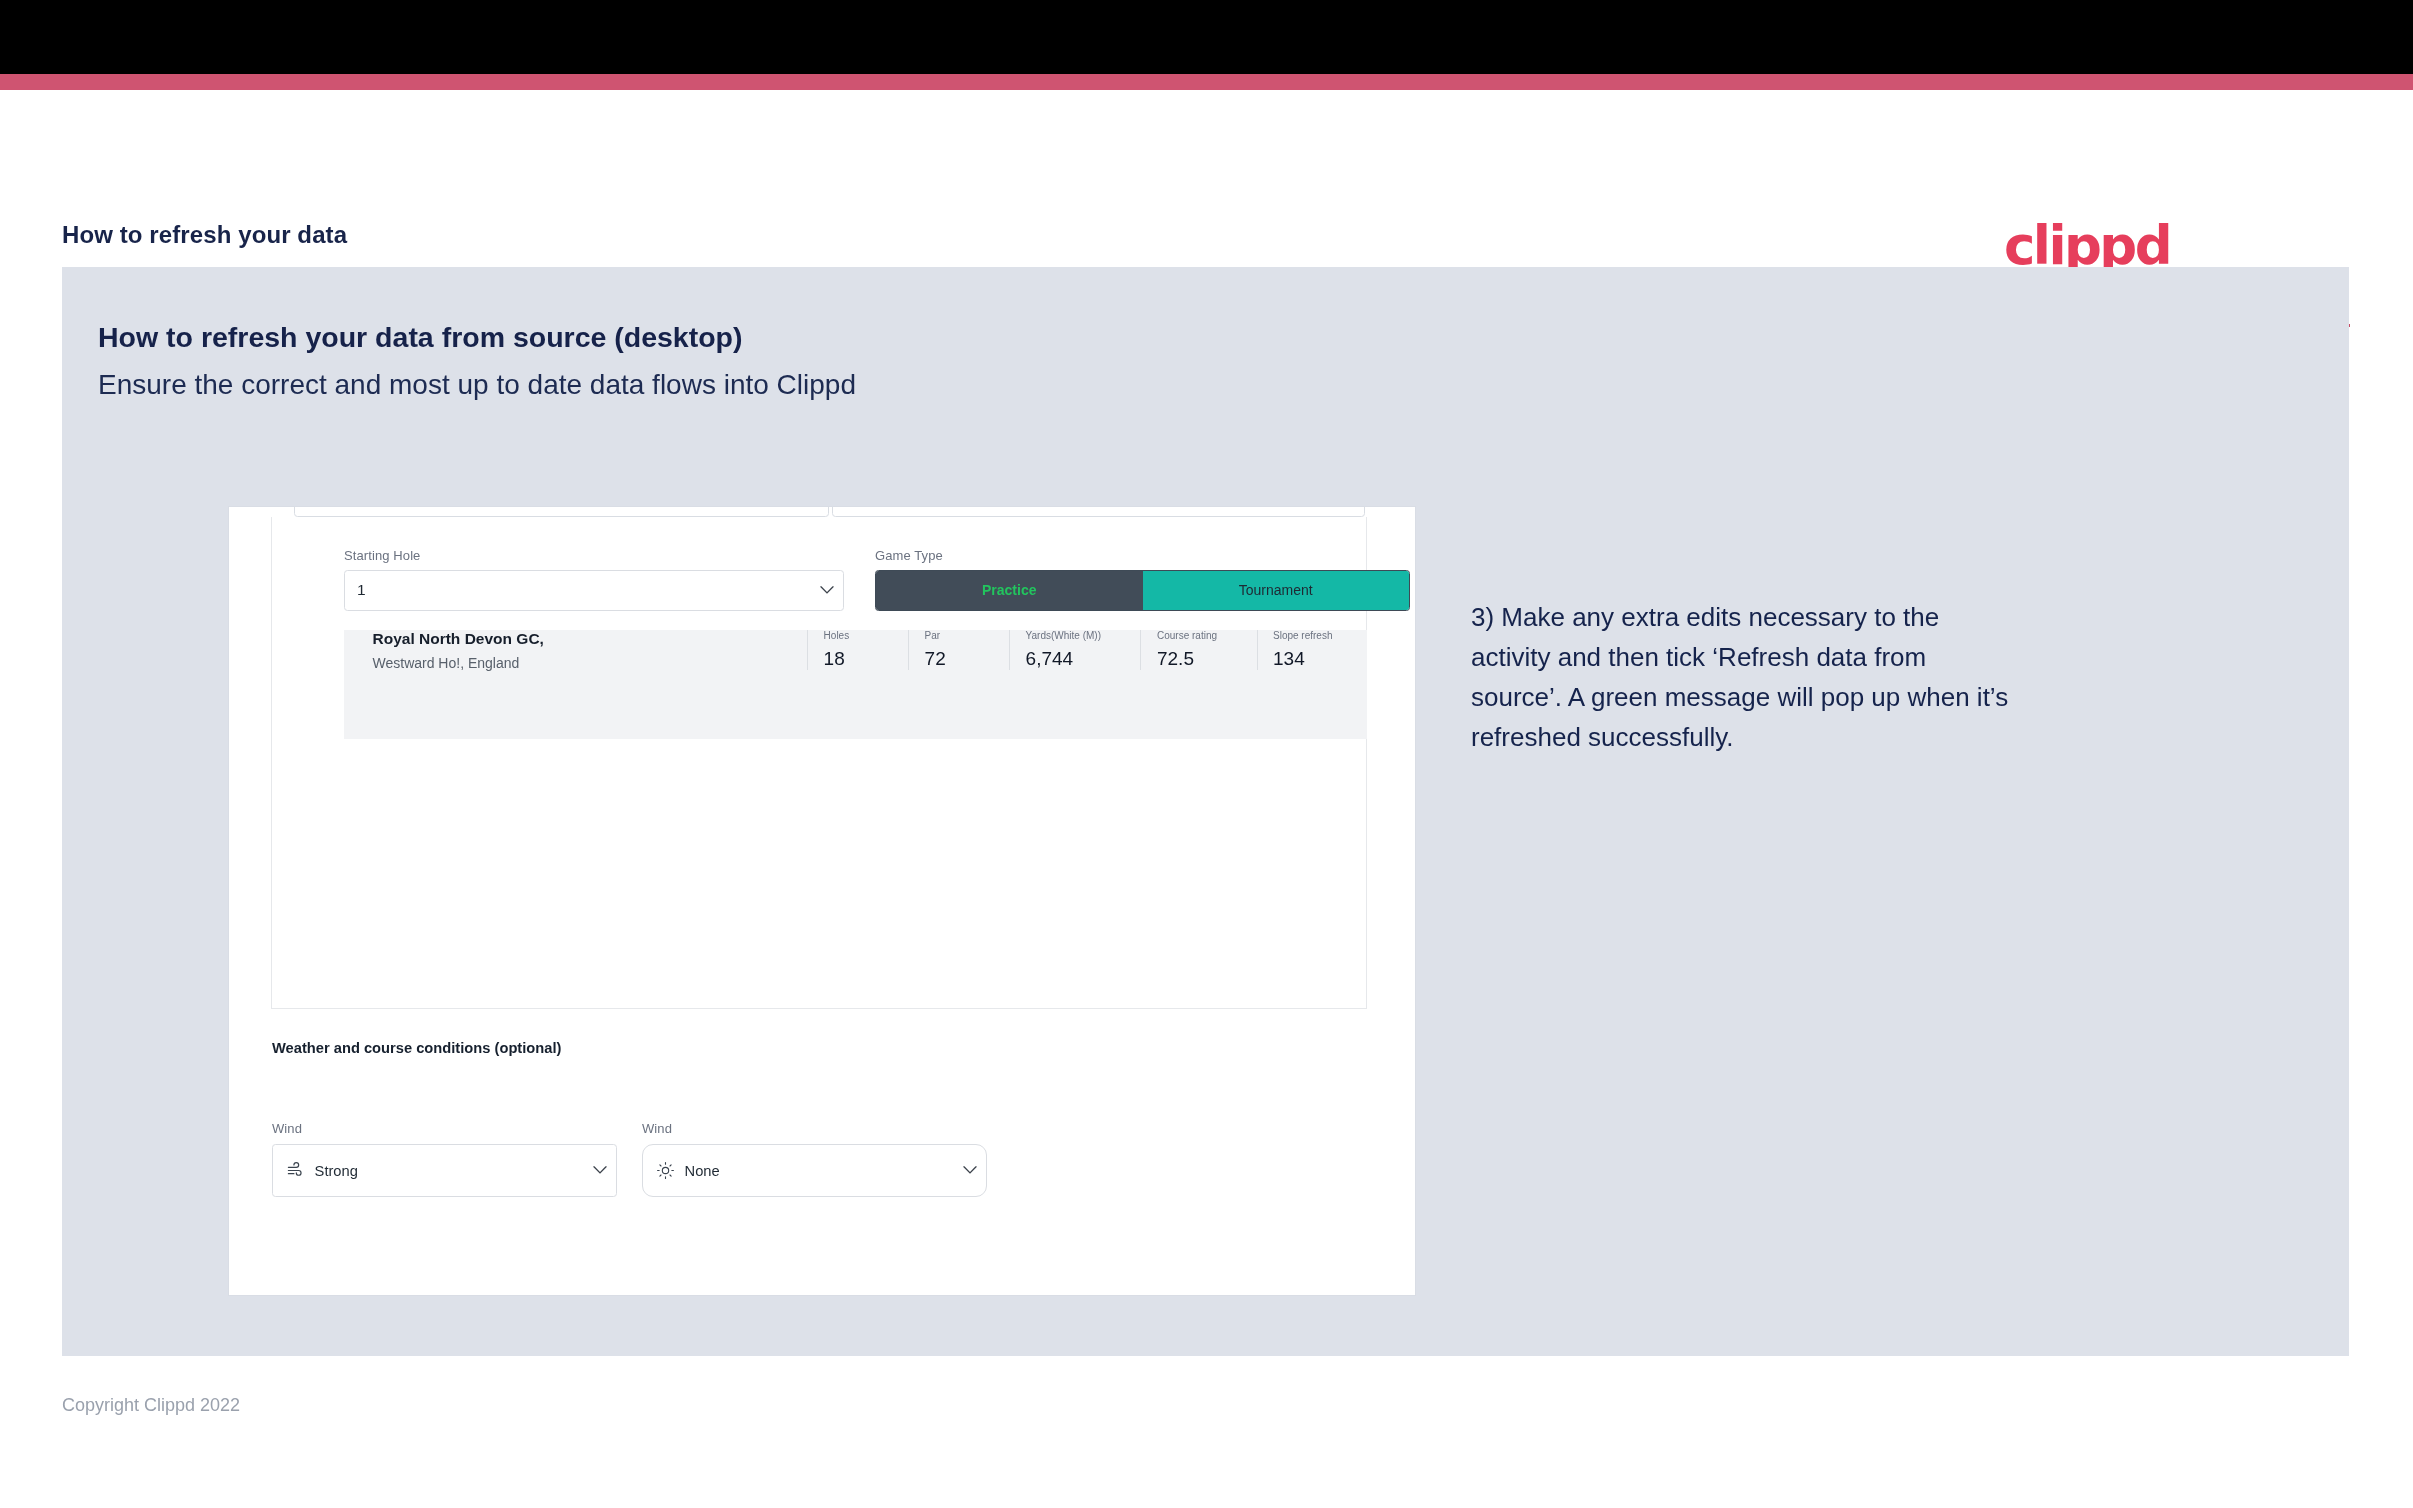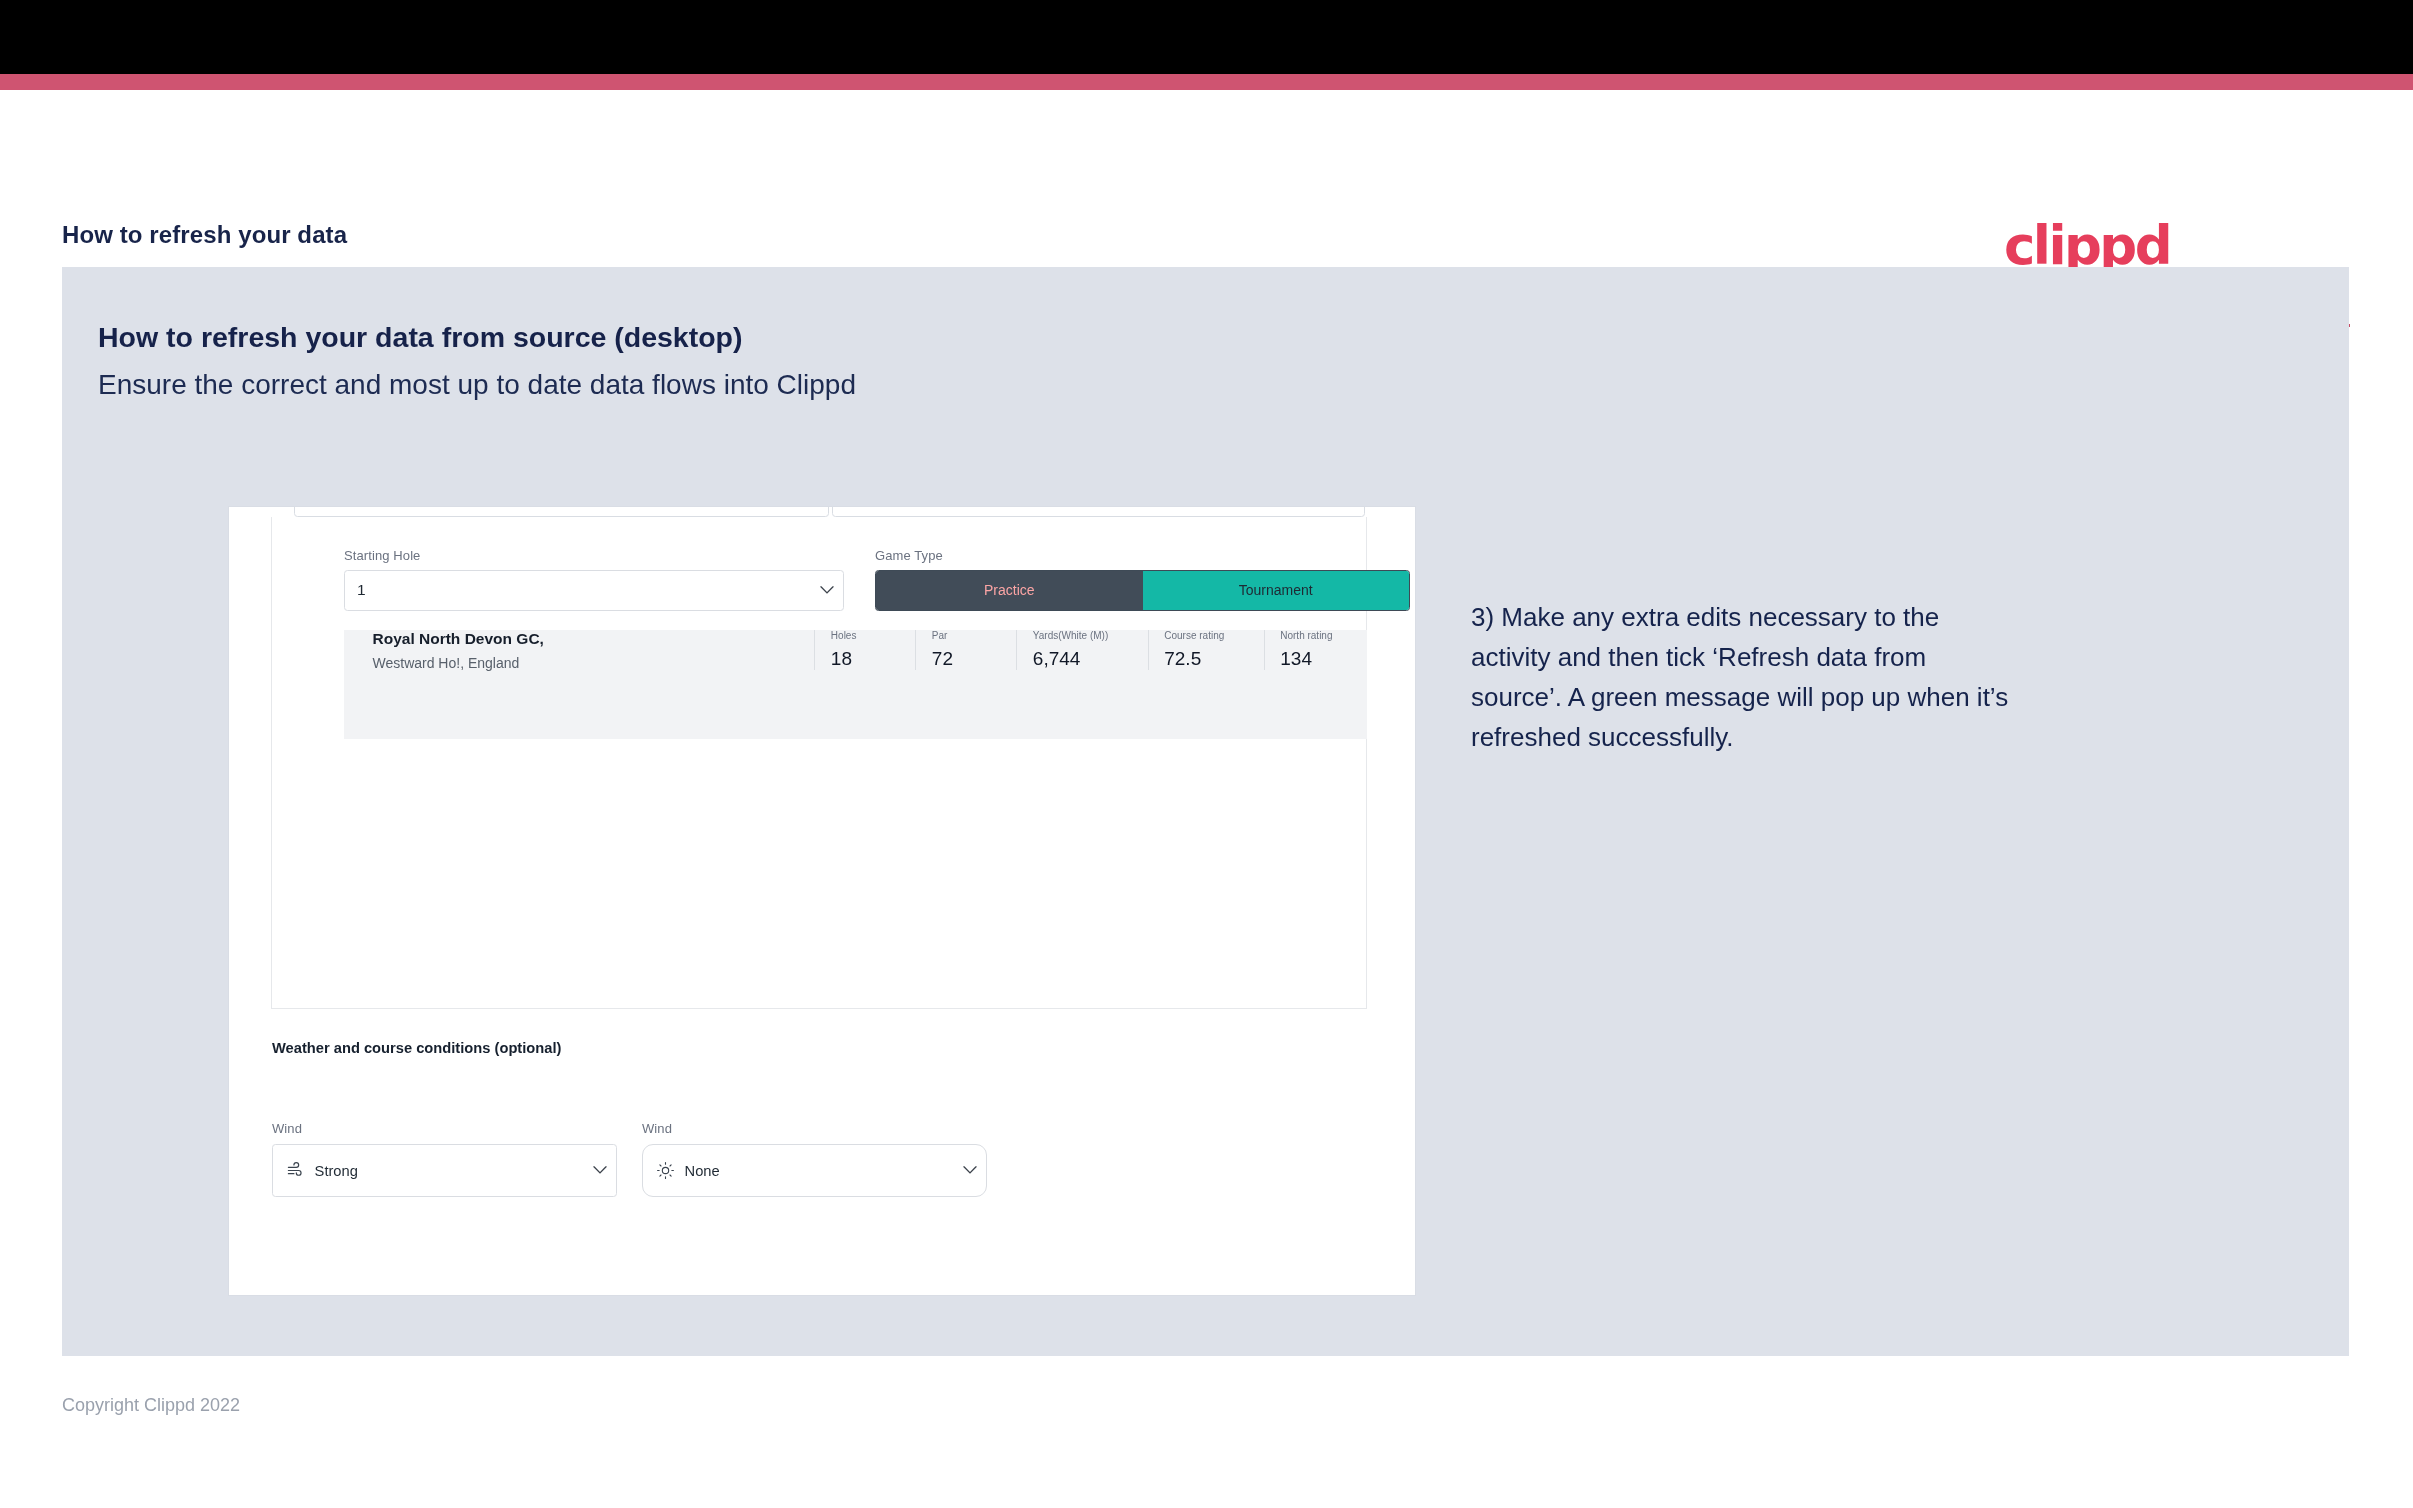--- a/index.html
+++ b/index.html
@@ -185,21 +185,22 @@
   }
   .toggle-btn {
     flex: 1 1 50%;
     display: flex; align-items: center; justify-content: center;
     font-size: 14px;
     background: #14b8a6;
     color: #1f2933;
   }
   .toggle-btn.active {
     background: #414c58;
-    color: #fca5a5;
+    color: #22c55e;
+    font-weight: bold;
   }
 
   
   .course-card {
     position: absolute;
     left: 72px; top: 113px;
     width: 1023px; height: 109px;
     background: #f2f3f5;
     display: flex;
     align-items: flex-start;
@@ -303,21 +304,21 @@
       </div>
       <div class="stat">
         <div class="stat-label">Yards(White (M))</div>
         <div class="stat-value">6,744</div>
       </div>
       <div class="stat">
         <div class="stat-label">Course rating</div>
         <div class="stat-value">72.5</div>
       </div>
       <div class="stat">
-        <div class="stat-label">North rating</div>
+        <div class="stat-label">Slope refresh</div>
         <div class="stat-value">134</div>
       </div>
     </div>
   </div>
 
   <div class="section-title">Weather and course conditions (optional)</div>
 
   <div class="field-label" id="wind-label">Wind</div>
   <div class="select" id="wind-select">
     <span class="sel-icon">

